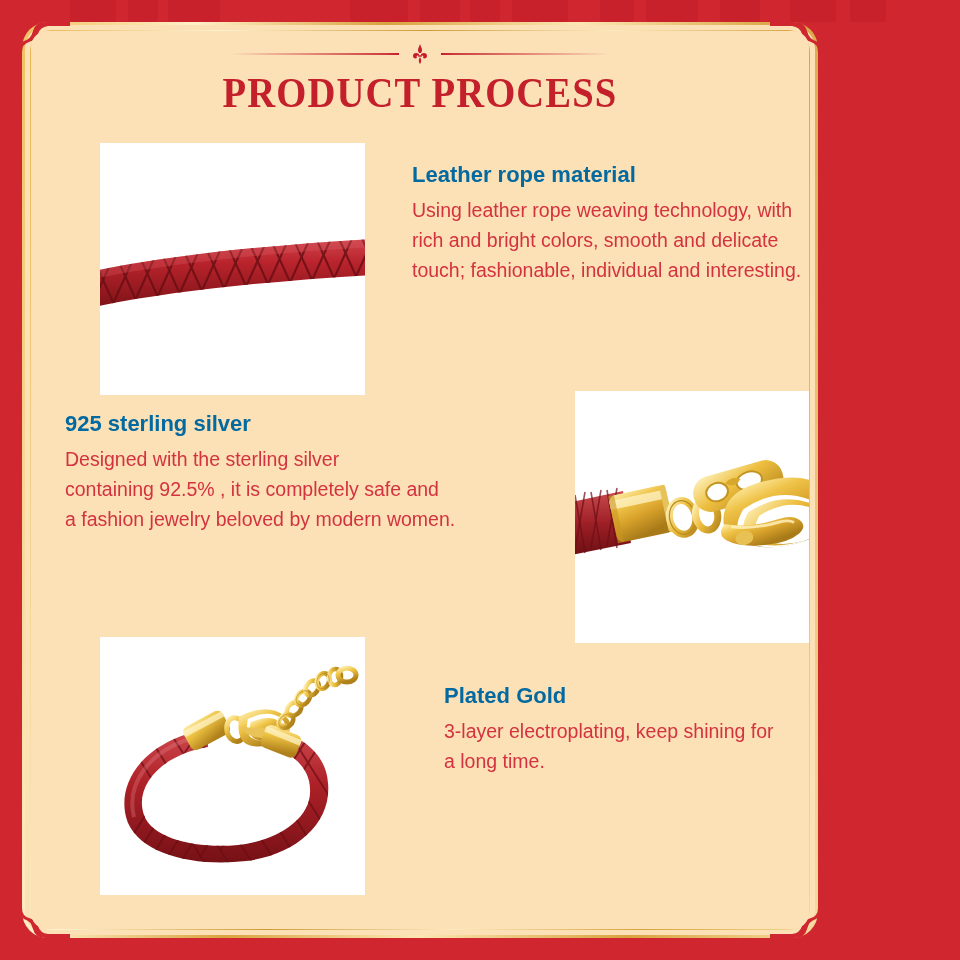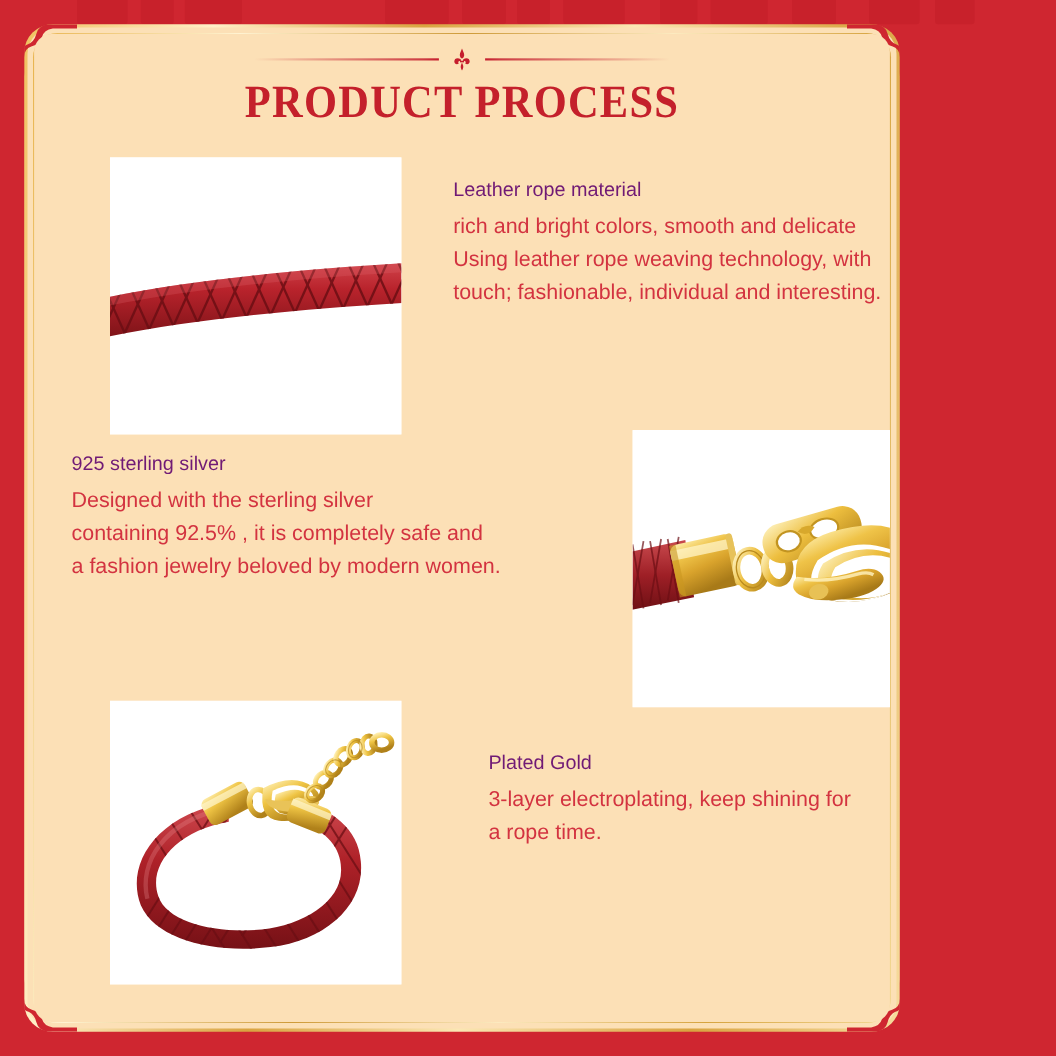--- a/index.html
+++ b/index.html
@@ -74,21 +74,21 @@
 
   
   .row{position:absolute;}
   .photo{
     position:absolute;background:#FFFFFF;overflow:hidden;
   }
   .photo svg{display:block;}
 
   .txt{position:absolute;}
   .head{
-    color:#701a75;font-weight:normal;font-size:18px;line-height:1.15;
+    color:#0369a1;font-weight:bold;font-size:22px;line-height:1.15;
     margin:0 0 8px 0;white-space:nowrap;
   }
   .body-line{
     color:#D33340;font-size:19.5px;line-height:30px;white-space:nowrap;
   }
   .txt.right-al .head,.txt.right-al .body-line{}
   .txt.left-al .head,.txt.left-al .body-line{text-align:left;}
 </style>
 </head>
 <body>
@@ -204,22 +204,22 @@
                 <path d="M260 78 L232 140"></path>
               <path d="M282 76 L254 138"></path>
             </g>
             <path d="M-6 120 C70 104 170 94 272 88 L272 104 C170 110 70 120 -6 136 Z" fill="#E0676C" opacity="0.3"></path>
           </g>
         </svg>
       </div>
 
       <div class="txt left-al" style="left:381px;top:131px;width:470px;">
         <div class="head">Leather rope material</div>
+        <div class="body-line">Using leather rope weaving technology, with</div>
         <div class="body-line">rich and bright colors, smooth and delicate</div>
-        <div class="body-line">Using leather rope weaving technology, with</div>
         <div class="body-line">touch; fashionable, individual and interesting.</div>
       </div>
     </div>
 
     <div class="row" style="left:0;top:0;width:898px;height:898px;">
 
       <div class="photo" style="left:544px;top:360px;width:265px;height:252px;">
         <svg width="265" height="252" viewBox="0 0 265 252">
           <defs>
             <linearGradient id="gold1" x1="0" y1="0" x2="0.3" y2="1">
@@ -374,18 +374,18 @@
 
           <ellipse cx="247" cy="38" rx="9" ry="7" fill="none" stroke="url(#gold3)" stroke-width="5"></ellipse>
         </svg>
       </div>
 
       <div class="photo" style="left:0;top:0;width:0;height:0;"></div>
 
       <div class="txt left-al" style="left:381px;top:652px;width:470px;margin-left:32px;">
         <div class="head">Plated Gold</div>
         <div class="body-line">3-layer electroplating, keep shining for</div>
-        <div class="body-line">a rope time.</div>
+        <div class="body-line">a long time.</div>
       </div>
     </div>
 
   </div>
 </div>
 
 </body></html>

